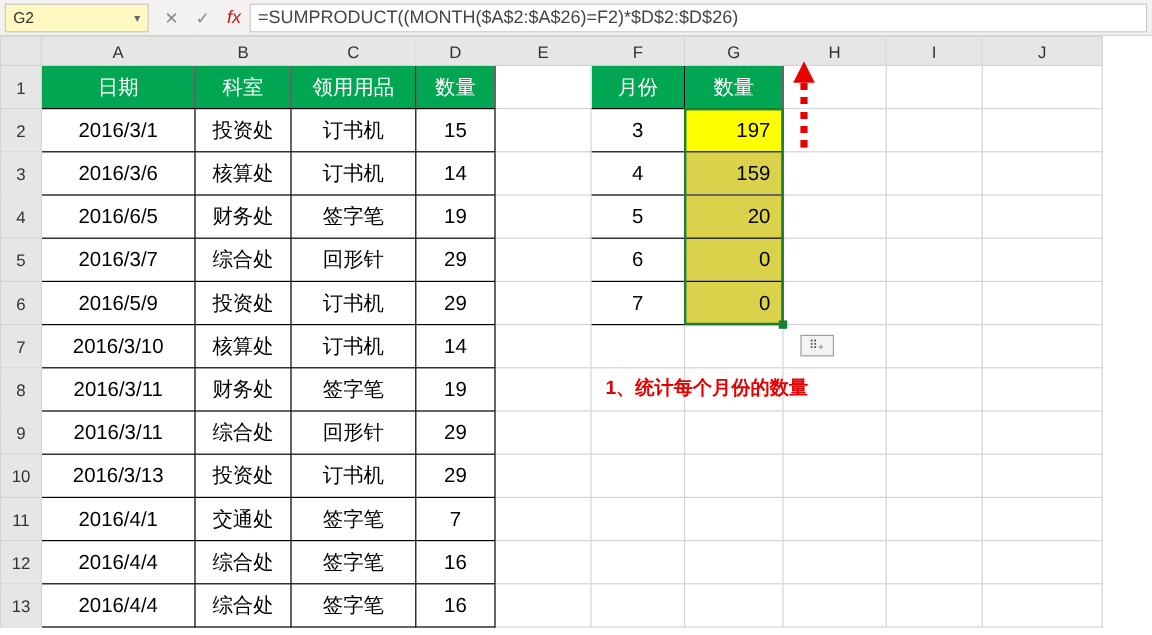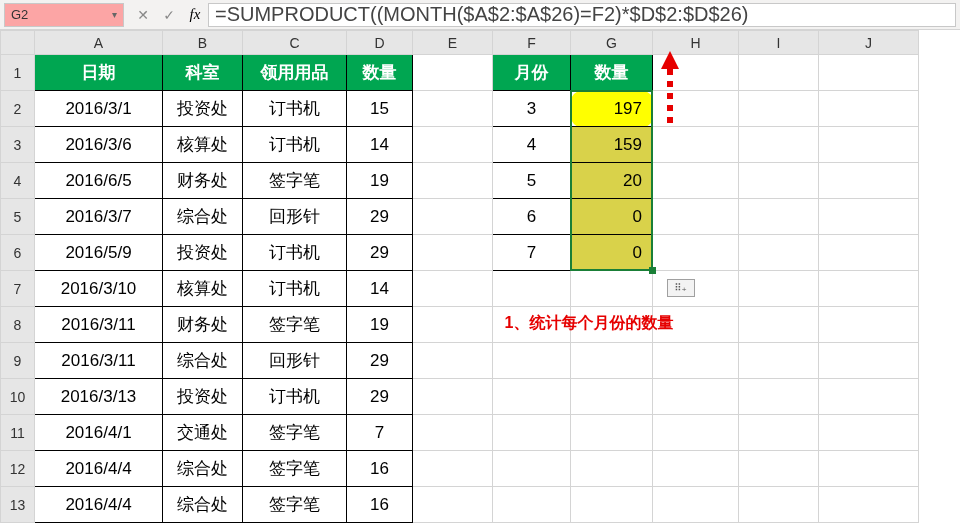--- a/index.html
+++ b/index.html
@@ -18,52 +18,52 @@
     display: flex;
     align-items: center;
     height: 30px;
     border-bottom: 1px solid #d4d4d4;
     background: #f3f2f1;
     padding: 2px 4px;
   }
   .namebox {
     width: 120px;
     height: 24px;
-    background: #fca5a5;
+    background: #fef9c3;
     border: 1px solid #c8c8c8;
     display: flex;
     align-items: center;
     padding: 0 6px;
     font-size: 13px;
     color: #333;
     justify-content: space-between;
   }
   .namebox .dd { font-size: 10px; color: #666; }
   .fb-divider { width: 6px; }
   .fb-btn {
     width: 26px;
     height: 24px;
     display: flex;
     align-items: center;
     justify-content: center;
     color: #888;
   }
   .fx {
     font-style: italic;
-    font-family: Liberation Serif, serif;
+    font-family: Liberation Sans, sans-serif;
     font-size: 15px;
-    color: #000000;
+    color: #b91c1c;
   }
   .formula-input {
     flex: 1;
     height: 24px;
     background: #fff;
     border: 1px solid #c8c8c8;
     padding: 0 6px;
-    font-size: 20px;
+    font-size: 15px;
     color: #444;
     display: flex;
     align-items: center;
   }
 
   
   .sheet {
     position: relative;
     background: #fff;
   }
@@ -112,24 +112,24 @@
   .cH { width:  86px; }
   .cI { width:  80px; }
   .cJ { width: 100px; }
 
   
   .data-border { border: 1px solid #000 !important; }
 
   .hdr-green {
     background: #00a651 !important;
     color: #fff !important;
-    font-weight: bold;
+    font-weight: normal;
     font-size: 18px;
   }
-  .hl-yellow { background: #ffff00 !important; border-radius: 10px; }
+  .hl-yellow { background: #ffff00 !important; }
   .hl-olive { background: #d9d24a !important; }
 
   
   .sel-box {
     position: absolute;
     border: 2px solid #1a7f37;
     pointer-events: none;
   }
   .fill-handle {
     position: absolute;

